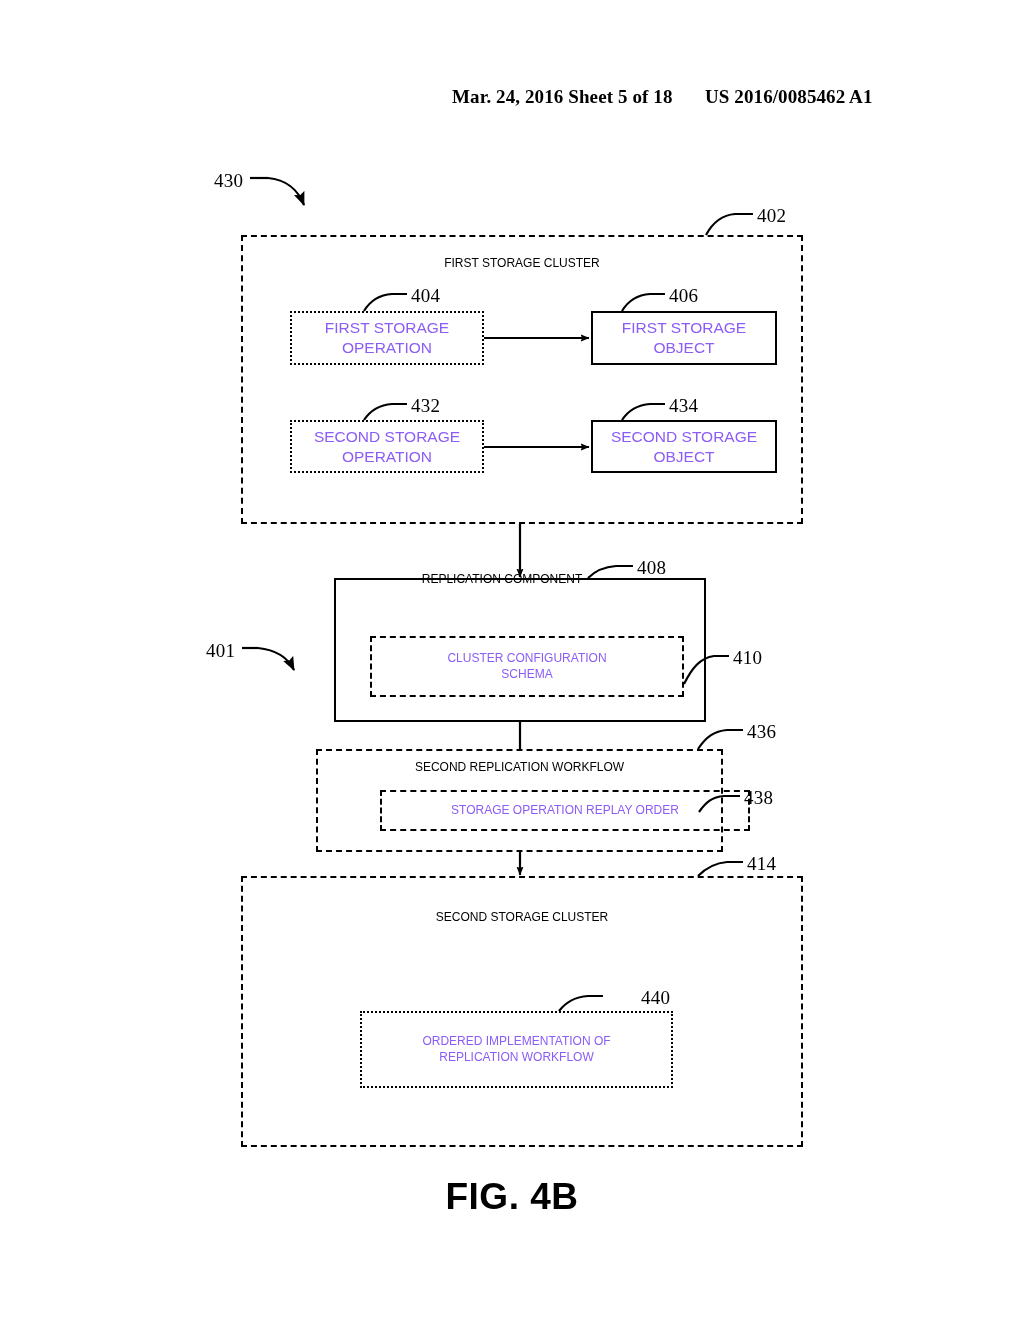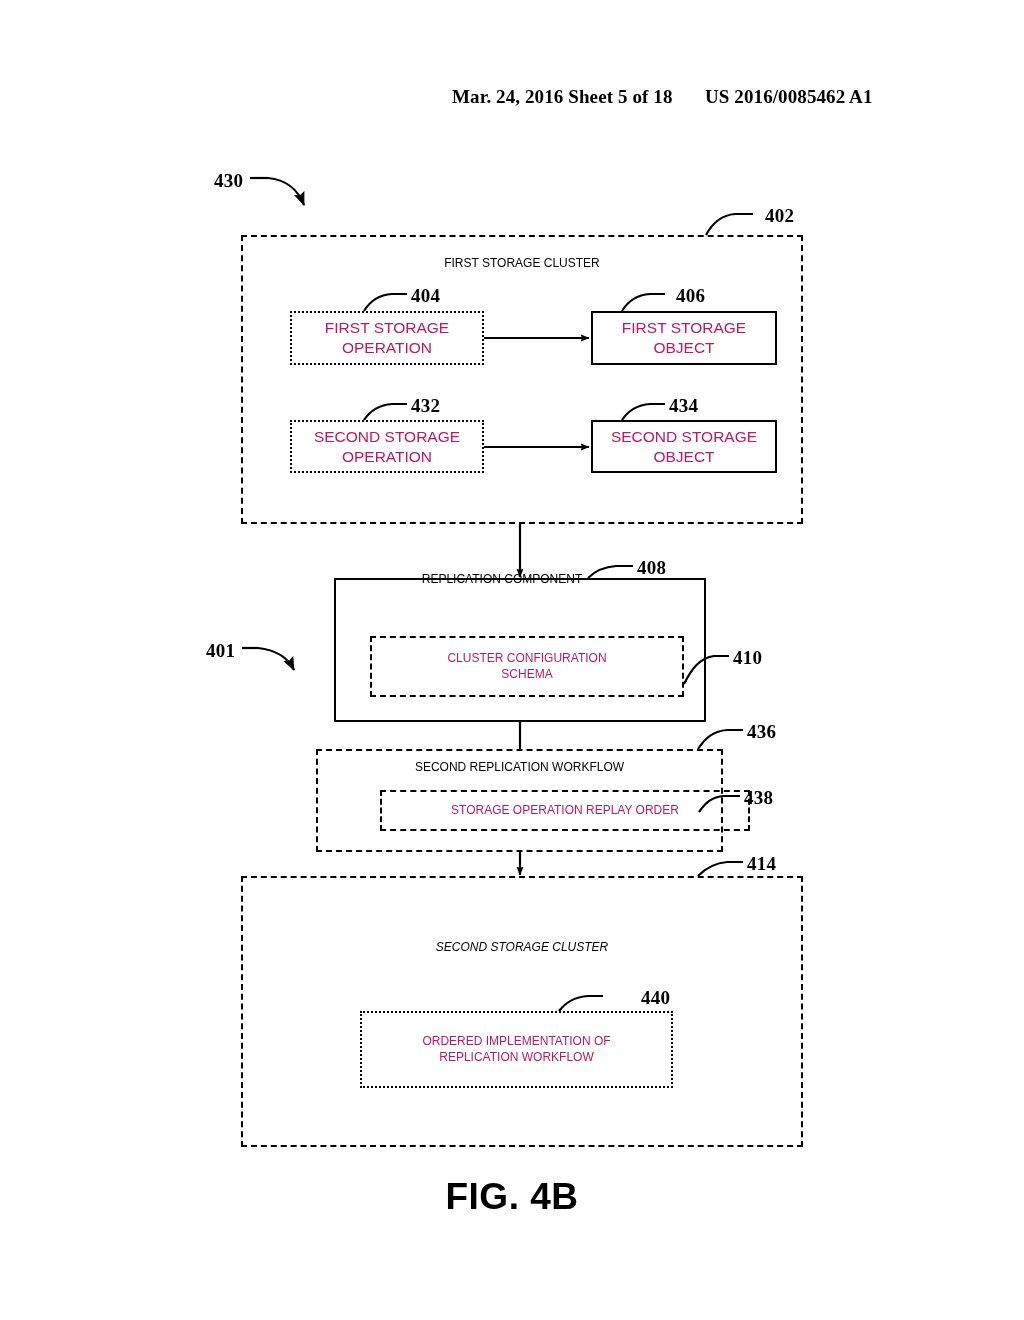--- a/index.html
+++ b/index.html
@@ -34,38 +34,38 @@
 
   
   .box {
     position: absolute;
     box-sizing: border-box;
     display: flex;
     align-items: center;
     justify-content: center;
     text-align: center;
     line-height: 1.28;
-    color: #be185d;
+    color: #8b5cf6;
   }
   .box-solid  { border: 2px solid #000; }
   .box-dashed { border: 2px dashed #000; }
   .box-dotted { border: 2px dotted #000; }
 
   .label-top {
     position: absolute;
     box-sizing: border-box;
     text-align: center;
     line-height: 1.28;
   }
 
   
   .ref {
     position: absolute;
     font-family: "Liberation Serif", serif;
-    font-weight: bold;
+    font-weight: normal;
     font-size: 19px;
     white-space: nowrap;
     letter-spacing: 0.2px;
   }
 
   
   .overlay {
     position: absolute;
     left: 0;
     top: 0;
@@ -100,37 +100,37 @@
 </div>
 
 <div>
 
   <div class="ref" style="left:214px; top:170px;">430</div>
 
   <div class="ref" style="left:206px; top:640px;">401</div>
 
   <div class="box box-dashed" style="left:241px; top:235px; width:562px; height:289px;"></div>
   <div class="label-top t16" style="left:241px; top:256px; width:562px;">FIRST STORAGE CLUSTER</div>
-  <div class="ref" style="left:757px; top:205px;margin-left:8px;">402</div>
+  <div class="ref" style="left:757px; top:205px;">402</div>
 
   <div class="box box-dotted t15" style="left:290px; top:311px; width:194px; height:54px;">
     <span>
       <span>FIRST STORAGE</span><br>
       <span>OPERATION</span>
     </span>
   </div>
   <div class="ref" style="left:411px; top:285px;">404</div>
 
   <div class="box box-solid t15" style="left:591px; top:311px; width:186px; height:54px;">
     <span>
       <span>FIRST STORAGE</span><br>
       <span>OBJECT</span>
     </span>
   </div>
-  <div class="ref" style="left:669px; top:285px;margin-left:7px;">406</div>
+  <div class="ref" style="left:669px; top:285px;">406</div>
 
   <div class="box box-dotted t15" style="left:290px; top:420px; width:194px; height:53px;">
     <span>
       <span>SECOND STORAGE</span><br>
       <span>OPERATION</span>
     </span>
   </div>
   <div class="ref" style="left:411px; top:395px;">432</div>
 
   <div class="box box-solid t15" style="left:591px; top:420px; width:186px; height:53px;">
@@ -156,21 +156,21 @@
   <div class="box box-dashed" style="left:316px; top:749px; width:407px; height:103px;"></div>
   <div class="label-top t16" style="left:316px; top:760px; width:407px;">SECOND REPLICATION WORKFLOW</div>
   <div class="ref" style="left:747px; top:721px;">436</div>
 
   <div class="box box-dashed t16" style="left:342px; top:790px; width:370px; height:41px;margin-left:38px;">
     <span>STORAGE OPERATION REPLAY ORDER</span>
   </div>
   <div class="ref" style="left:744px; top:787px;">438</div>
 
   <div class="box box-dashed" style="left:241px; top:876px; width:562px; height:271px;"></div>
-  <div class="label-top t16" style="left:241px; top:940px; width:562px;font-style:italic;">SECOND STORAGE CLUSTER</div>
+  <div class="label-top t16" style="left:241px; top:910px; width:562px;">SECOND STORAGE CLUSTER</div>
   <div class="ref" style="left:747px; top:853px;">414</div>
 
   <div class="box box-dotted t16" style="left:360px; top:1011px; width:313px; height:77px;align-items:center;">
     <span>
       <span>ORDERED IMPLEMENTATION OF</span><br>
       <span>REPLICATION WORKFLOW</span>
     </span>
   </div>
   <div class="ref" style="left:641px; top:987px;">440</div>
 

